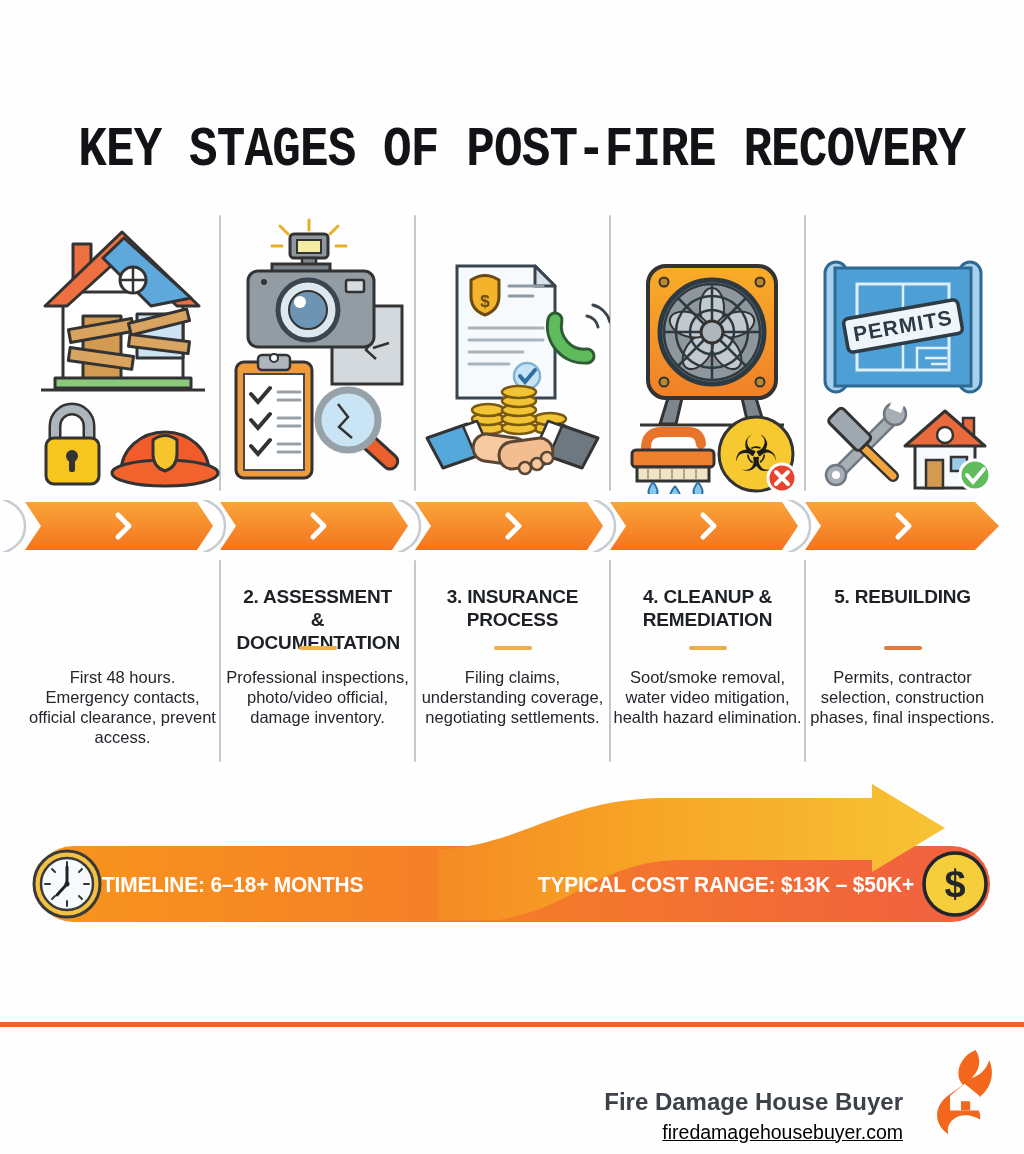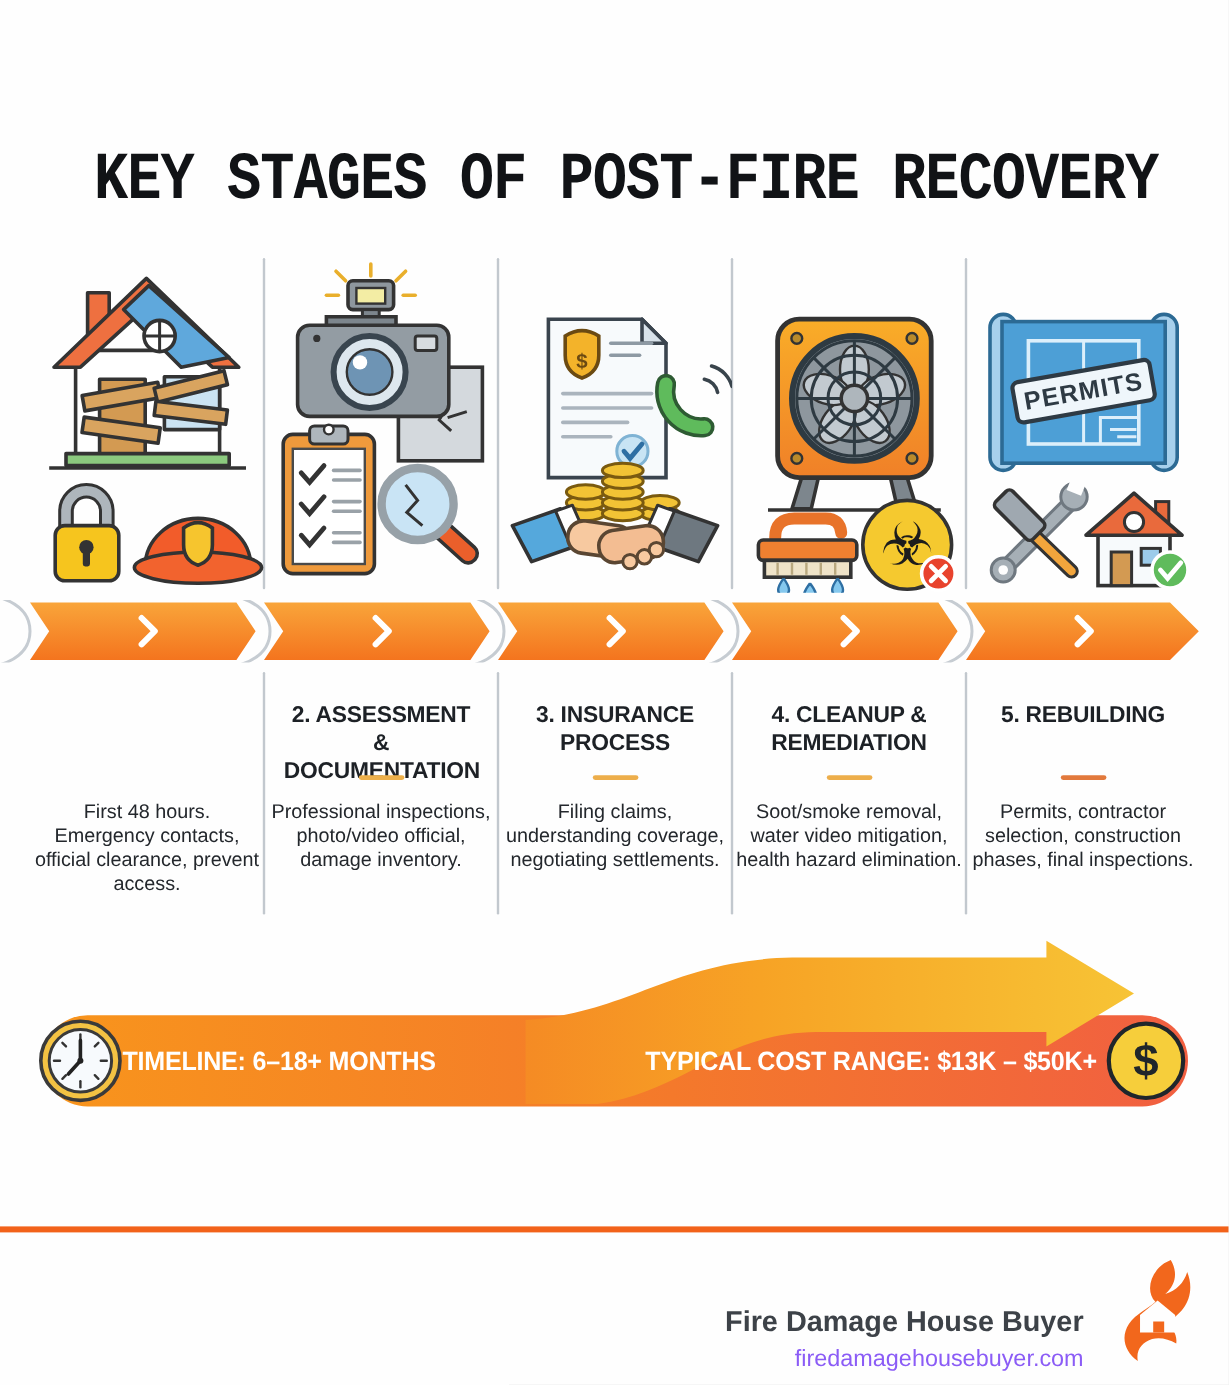--- a/index.html
+++ b/index.html
@@ -35,21 +35,21 @@
   .banner-svg{position:absolute;top:770px;left:0;width:1024px;height:165px;}
   .banner-text{position:absolute;font-size:22px;font-weight:bold;color:#fff;white-space:nowrap;
     letter-spacing:-.2px;transform:scaleX(.95);}
   .banner-text.left{left:102px;top:872px;transform-origin:left center;}
   .banner-text.right{right:110px;top:872px;transform-origin:right center;}
 
   
   .footer-rule{position:absolute;top:1022px;left:0;width:1024px;height:5px;background:#f2621a;}
   .footer-brand{position:absolute;top:1060px;right:121px;text-align:right;margin-top:28px;}
   .footer-brand .brand{font-size:24px;font-weight:bold;color:#3d4248;line-height:1.2;}
-  .footer-brand .site{font-size:19.5px;color:#8b5cf6;line-height:1.25;margin-top:3px;}
+  .footer-brand .site{font-size:19.5px;color:#000000;line-height:1.25;margin-top:3px;text-decoration:underline;}
   .flame{position:absolute;left:928px;top:1050px;width:66px;height:86px;}
 </style>
 </head>
 <body>
 
 <div class="page">
 
   <h1 class="main-title"><span>KEY STAGES OF POST-FIRE RECOVERY</span></h1>
 
   <div class="vdiv top" style="left:219px"></div>

